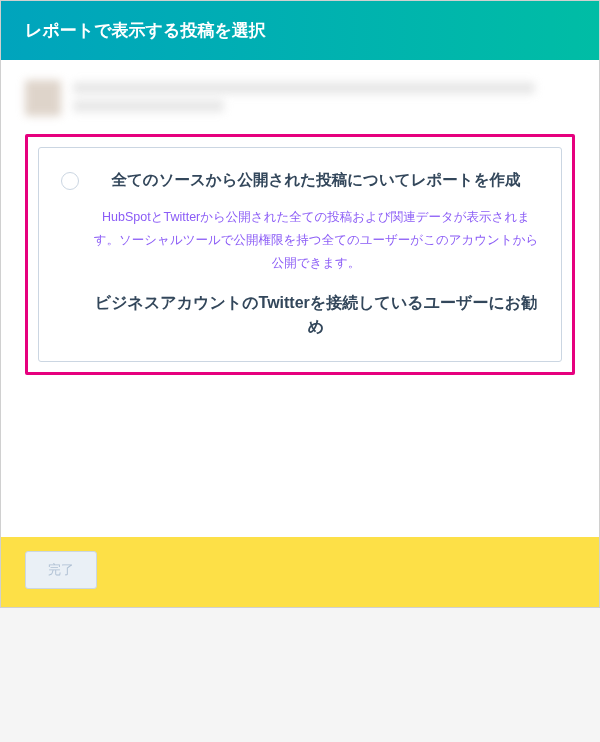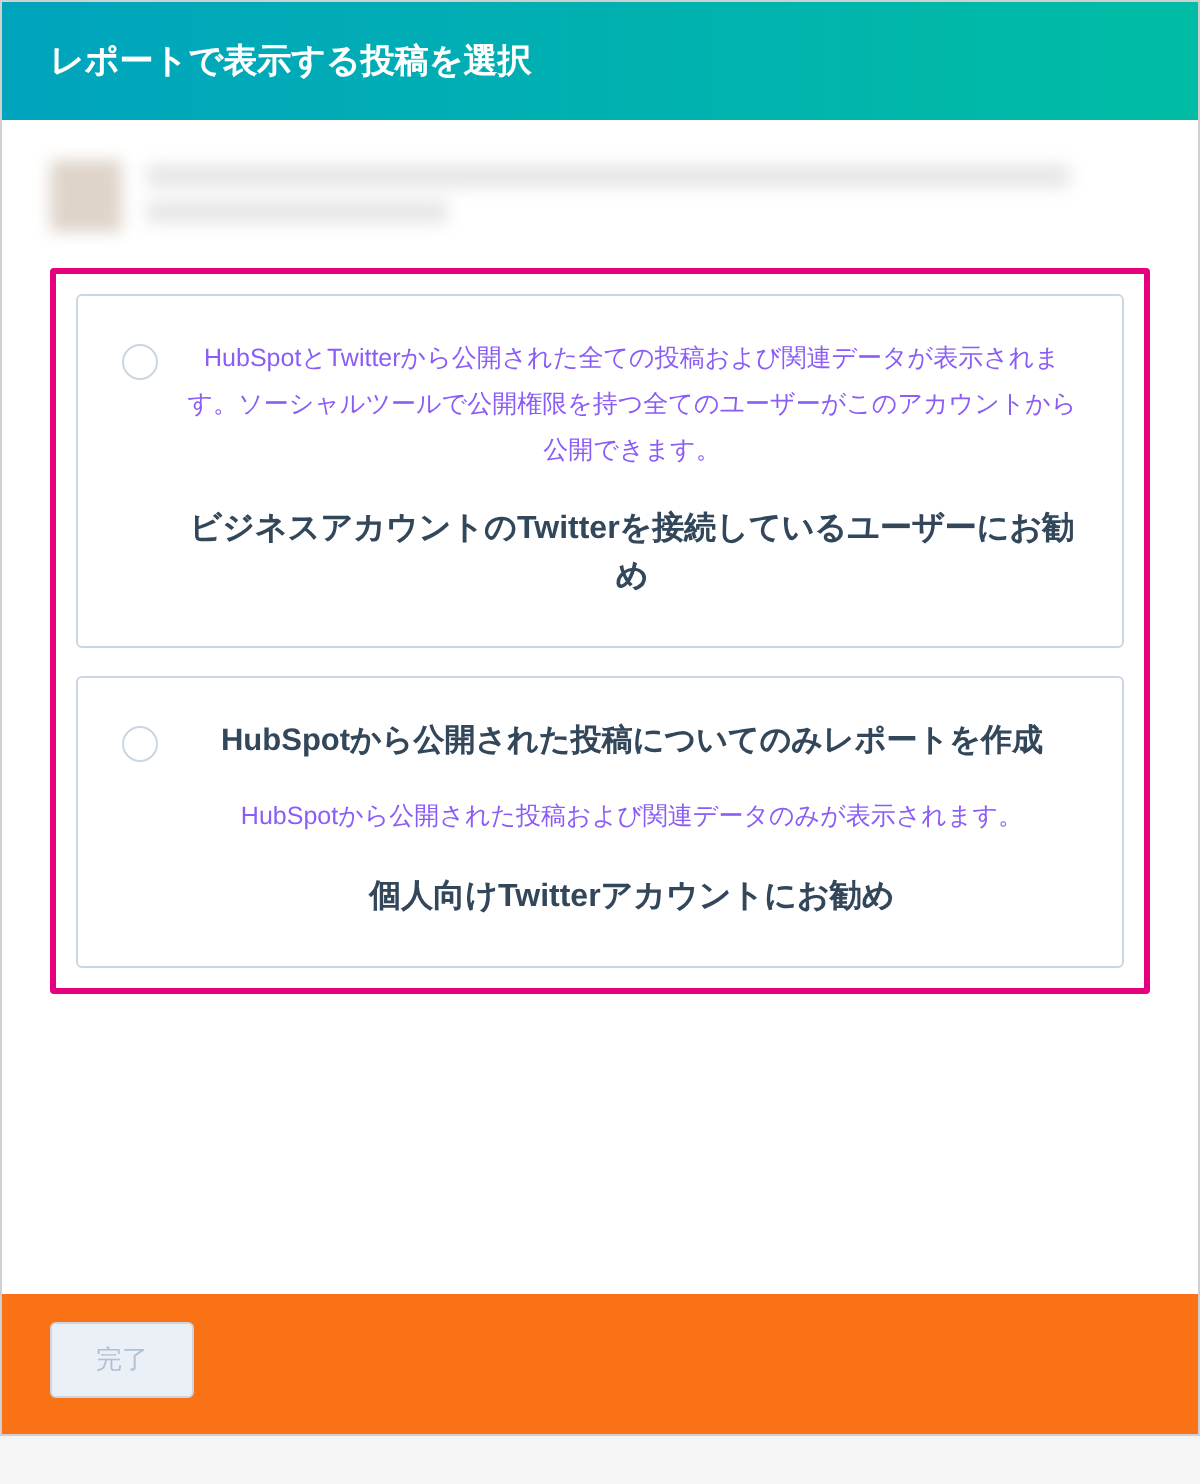--- a/index.html
+++ b/index.html
@@ -9,21 +9,21 @@
     }
     body {
       font-family: -apple-system, BlinkMacSystemFont, "Segoe UI", "Hiragino Sans", "Hiragino Kaku Gothic ProN", Meiryo, sans-serif;
       background: #f5f5f5;
       width: 600px;
       height: 742px;
       overflow: hidden;
     }
     .modal {
       width: 600px;
-      height: 718px;
+      height: 608px;
       background: #ffffff;
       border: 1px solid #d0d0d0;
       display: flex;
       flex-direction: column;
     }
     .modal-header {
       background: linear-gradient(90deg, #00a4bd 0%, #00bda5 100%);
       padding: 18px 24px;
       color: #ffffff;
       font-size: 17px;
@@ -106,21 +106,21 @@
       margin-bottom: 16px;
     }
     .option-rec {
       font-size: 16px;
       font-weight: 700;
       color: #33475b;
       line-height: 1.5;
     }
     .modal-footer {
       padding: 14px 24px 18px 24px;
-      background: #f97316;
+      background: #fde047;
     }
     .done-btn {
       display: inline-block;
       padding: 9px 22px;
       background: #eaf0f6;
       color: #b0c1d4;
       font-size: 13px;
       border: 1px solid #cbd6e2;
       border-radius: 3px;
       cursor: not-allowed;
@@ -142,33 +142,26 @@
         <div class="blur-line l1"></div>
         <div class="blur-line l2"></div>
       </div>
     </div>
 
     <div class="options-highlight">
 
       <div class="option-card">
         <div class="radio"></div>
         <div class="option-content">
+          <div class="option-title">全てのソースから公開された投稿についてレポートを作成</div>
           <div class="option-desc">HubSpotとTwitterから公開された全ての投稿および関連データが表示されます。ソーシャルツールで公開権限を持つ全てのユーザーがこのアカウントから公開できます。</div>
           <div class="option-rec">ビジネスアカウントのTwitterを接続しているユーザーにお勧め</div>
         </div>
       </div>
 
-      <div class="option-card">
-        <div class="radio"></div>
-        <div class="option-content">
-          <div class="option-title">HubSpotから公開された投稿についてのみレポートを作成</div>
-          <div class="option-desc">HubSpotから公開された投稿および関連データのみが表示されます。</div>
-          <div class="option-rec">個人向けTwitterアカウントにお勧め</div>
-        </div>
-      </div>
 
     </div>
   </div>
 
   <div class="modal-footer">
     <div class="done-btn">完了</div>
   </div>
 </div>
 
 </body></html>

